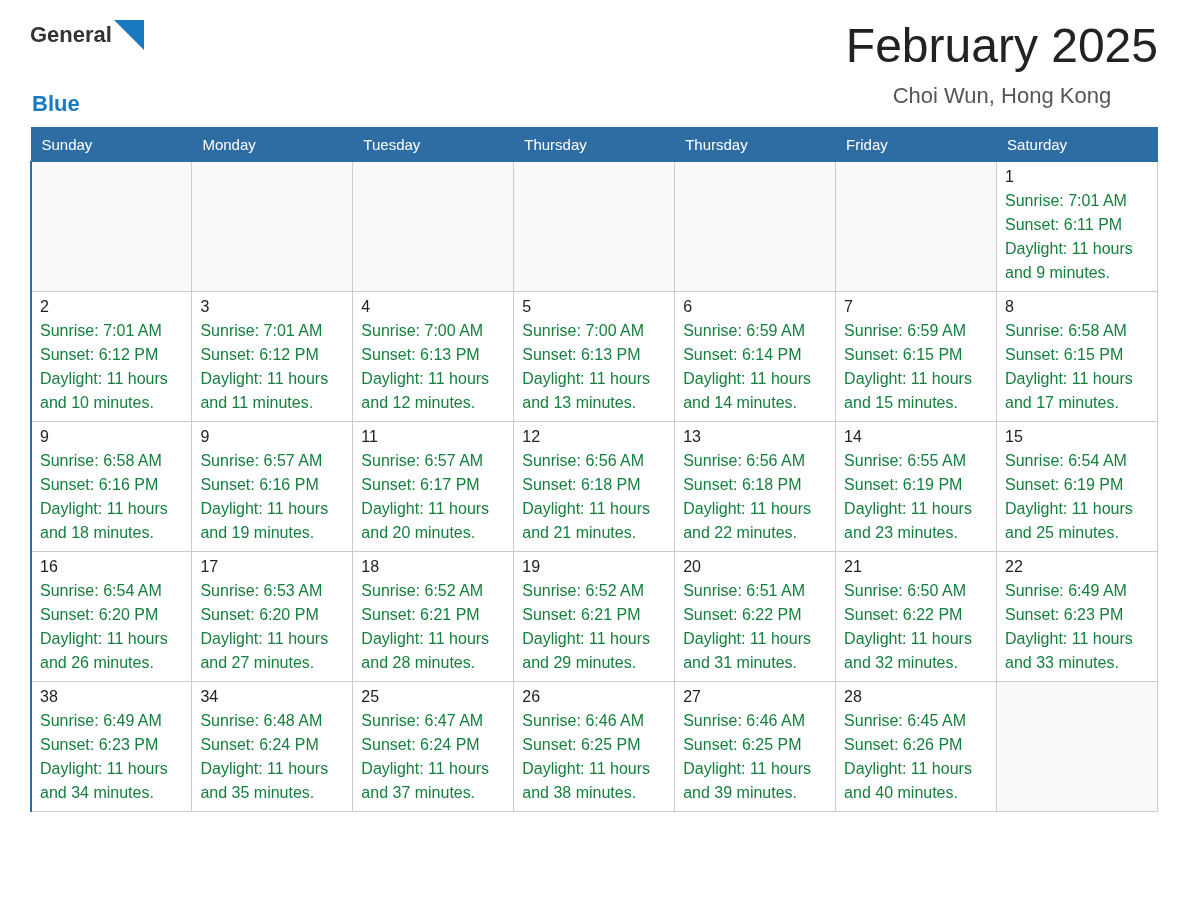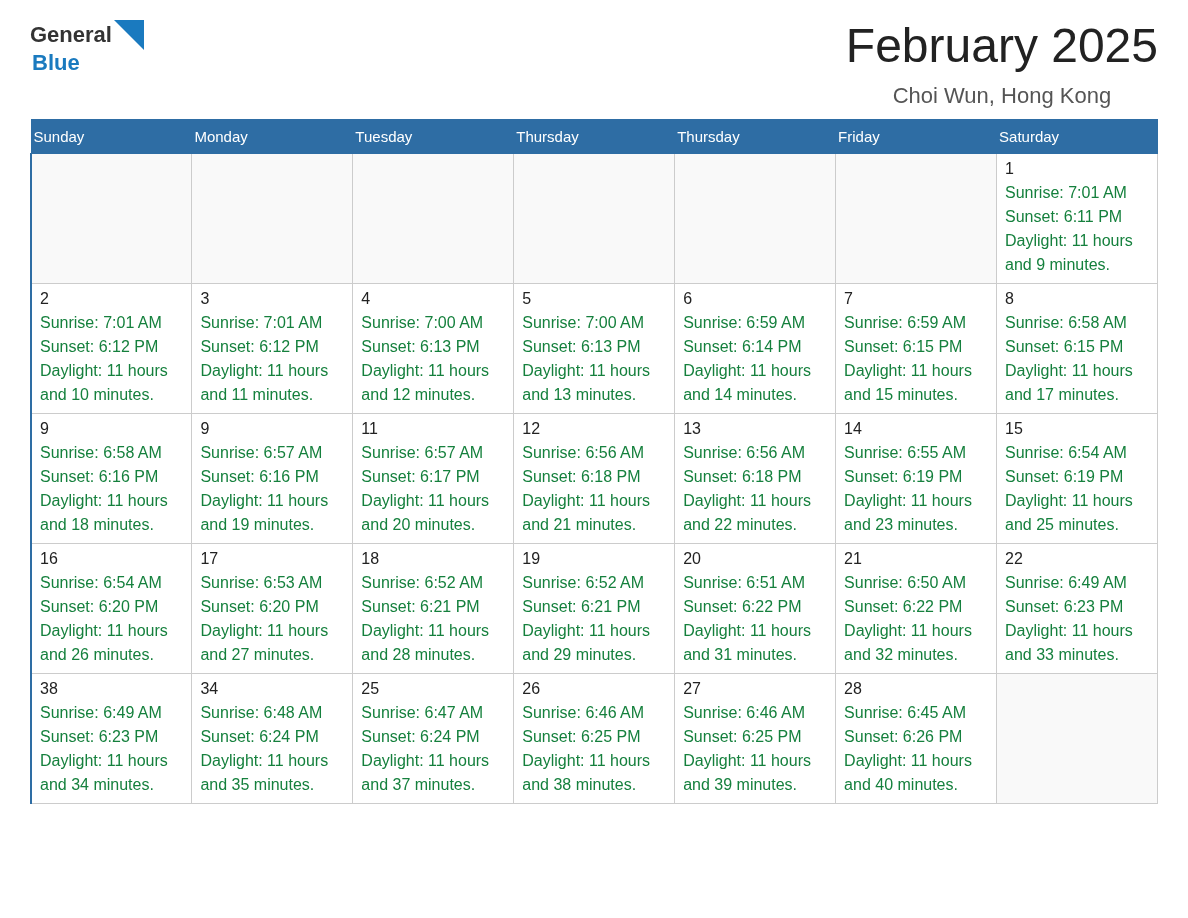--- a/index.html
+++ b/index.html
@@ -48,21 +48,21 @@
     .calendar {
       width: 100%;
       border-collapse: collapse;
       margin-top: 10px;
     }
     .calendar th {
       background-color: #2e6da4;
       color: #fff;
       font-size: 15px;
       font-weight: normal;
-      padding: 8px 2px;
+      padding: 8px 10px;
       text-align: left;
       border: 1px solid #2e6da4;
     }
     .calendar td {
       vertical-align: top;
       padding: 6px 8px;
       border: 1px solid #ccc;
       width: calc(100% / 7);
       min-height: 110px;
       height: 110px;
@@ -102,21 +102,21 @@
 <body>
 
 <div class="header">
   <div class="logo-wrapper">
     <div class="logo-line1">
       <span class="logo-text-general">General</span>
       <svg class="logo-icon" viewBox="0 0 30 30">
         <polygon points="0,0 30,0 30,30" fill="#1a7abf"></polygon>
       </svg>
     </div>
-    <div style="margin-left: 2px;">
+    <div style="margin-left: 2px; margin-top: 41px;">
       <span class="logo-text-blue">Blue</span>
     </div>
   </div>
   <div class="title-block">
     <div class="month-title">February 2025</div>
     <div class="location">Choi Wun, Hong Kong</div>
   </div>
 </div>
 
 <table class="calendar">

